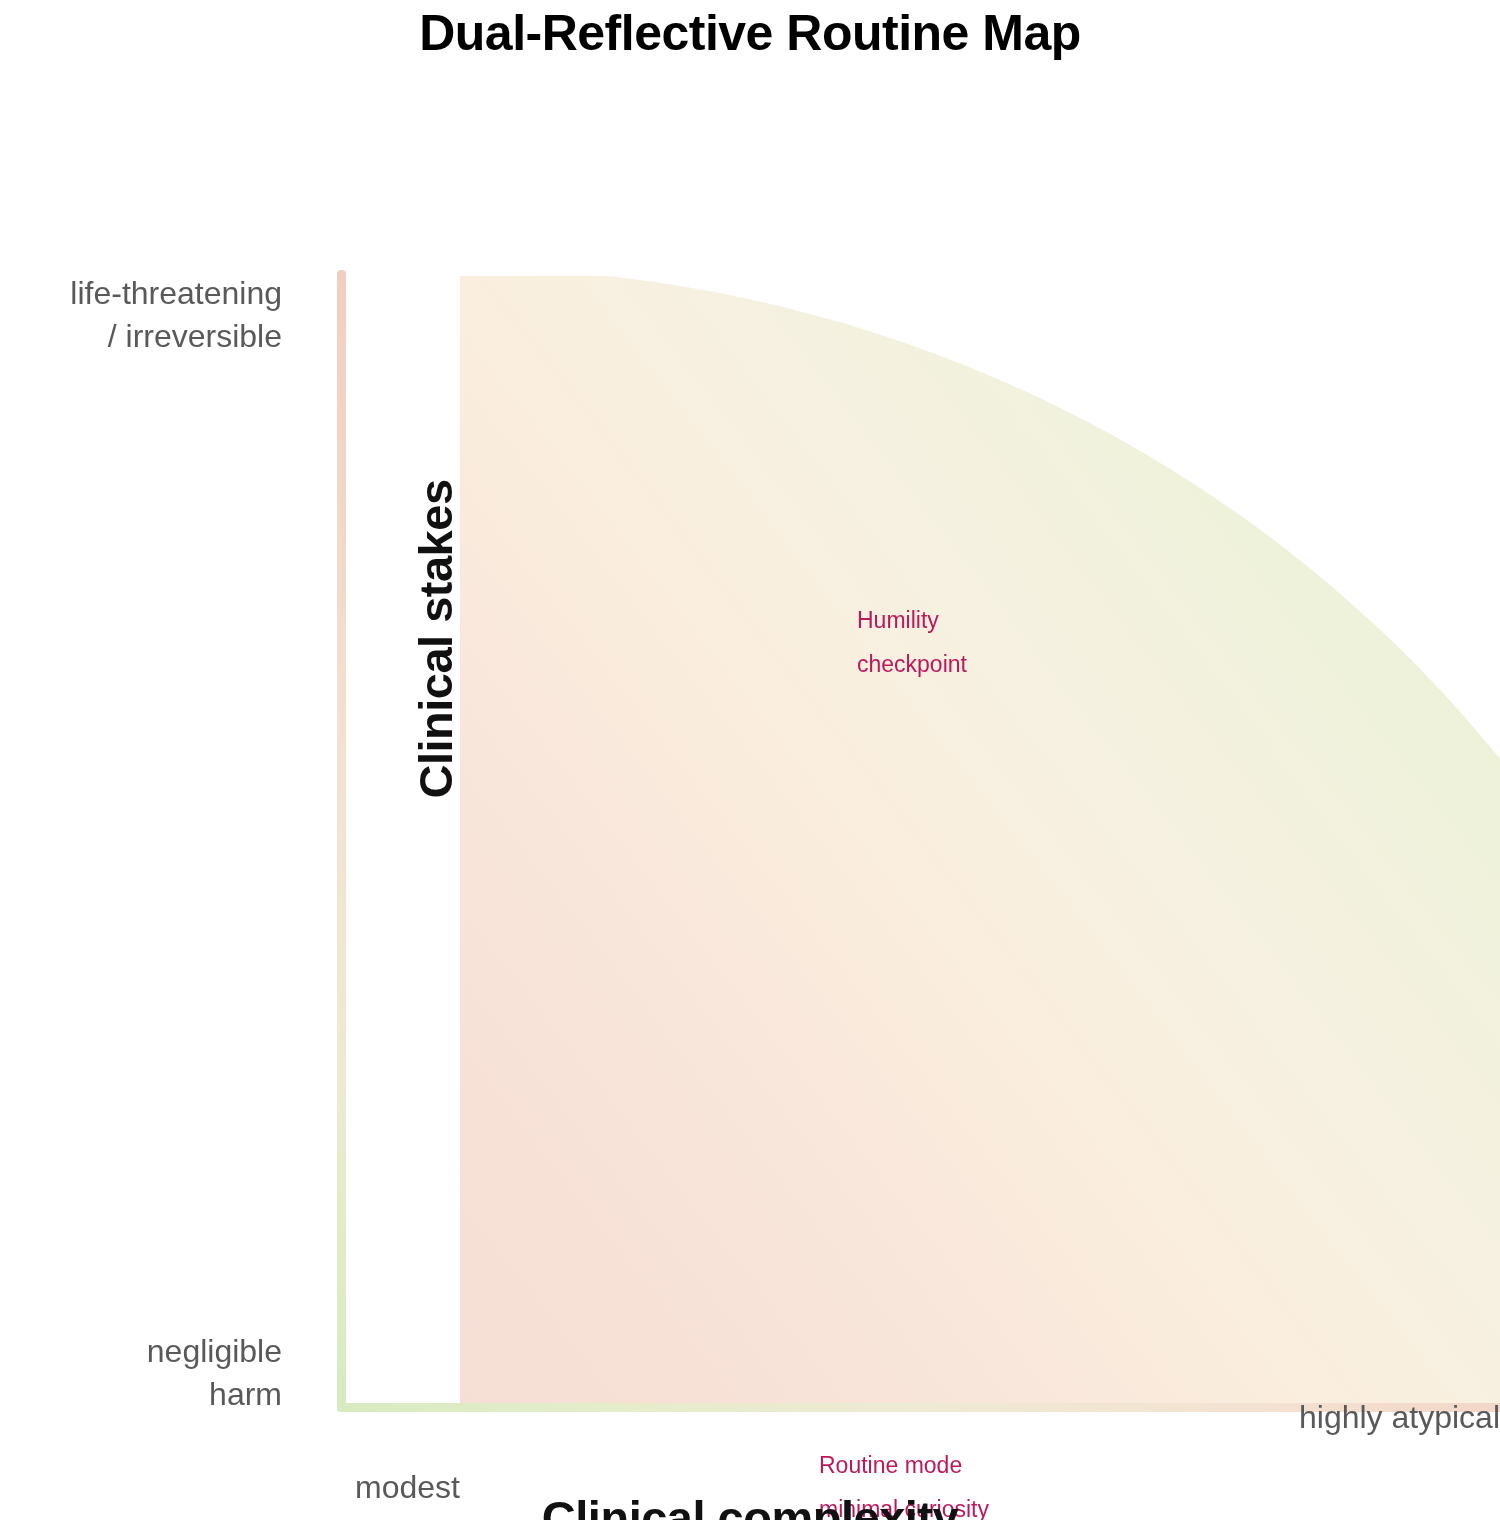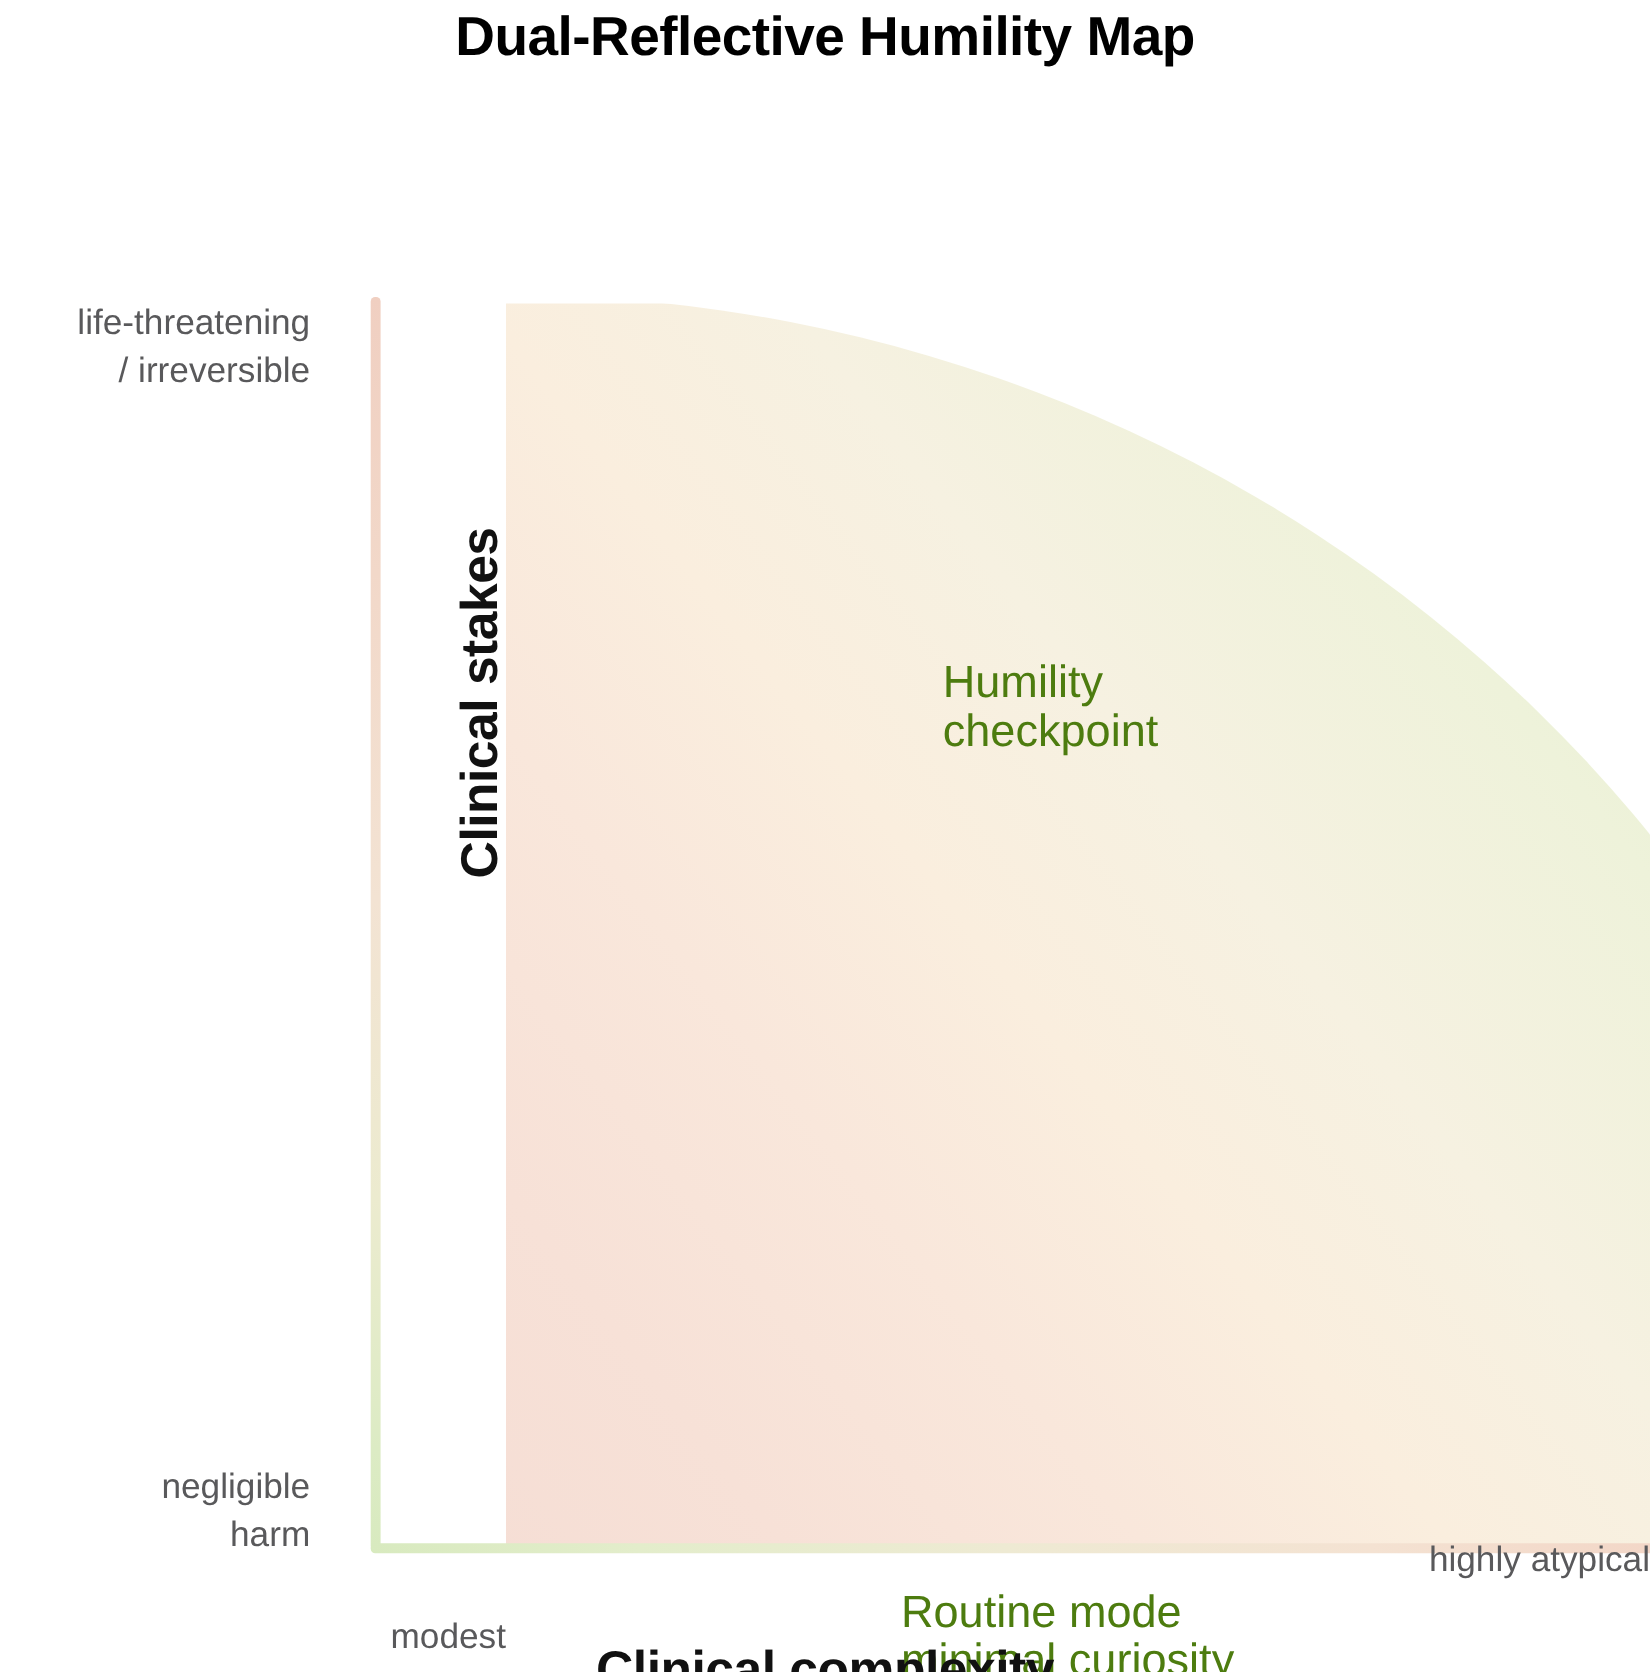--- a/index.html
+++ b/index.html
@@ -154,39 +154,39 @@
   #x-tick-high {
     left: 1180px;
     top: 1396px;
     text-align: right;
     width: 320px;
   }
 
   
   .zone-label {
     position: absolute;
-    color: #4d7c0f;
-    font-size: 41px;
+    color: #be185d;
+    font-size: 23px;
     line-height: 44px;
     white-space: pre-line;
   }
   #zone-humility-checkpoint {
     left: 502px;
     top: 322px;
   }
   #zone-routine {
     left: 464px;
     top: 1167px;
   }
 </style>
 </head>
 <body>
 
 <div id="title">
-  <span class="line">Dual-Reflective Humility Map</span>
+  <span class="line">Dual-Reflective Routine Map</span>
 </div>
 
 <div id="plot-area">
 
   <div id="region-clip">
     <div id="trigger-region">
       <div id="trigger-region-inner"></div>
     </div>
   </div>
 

